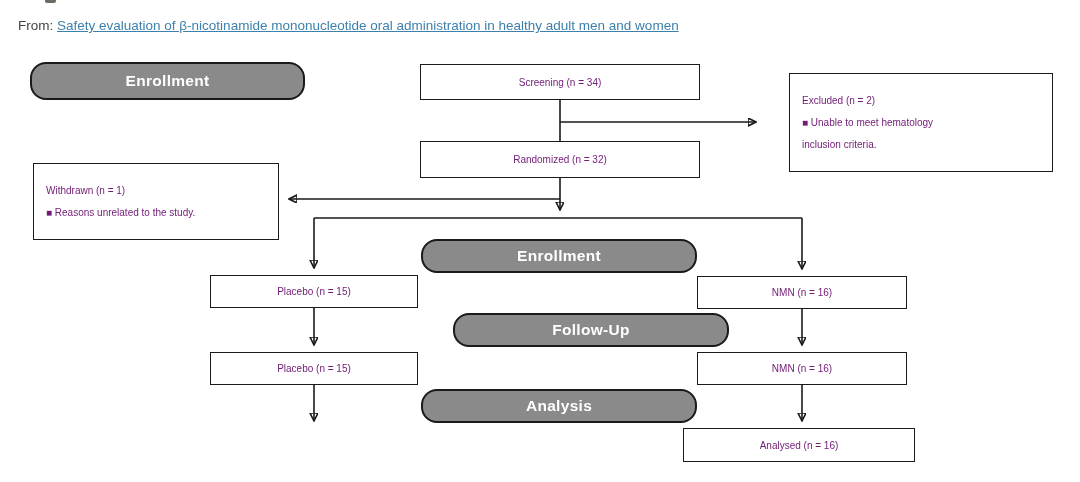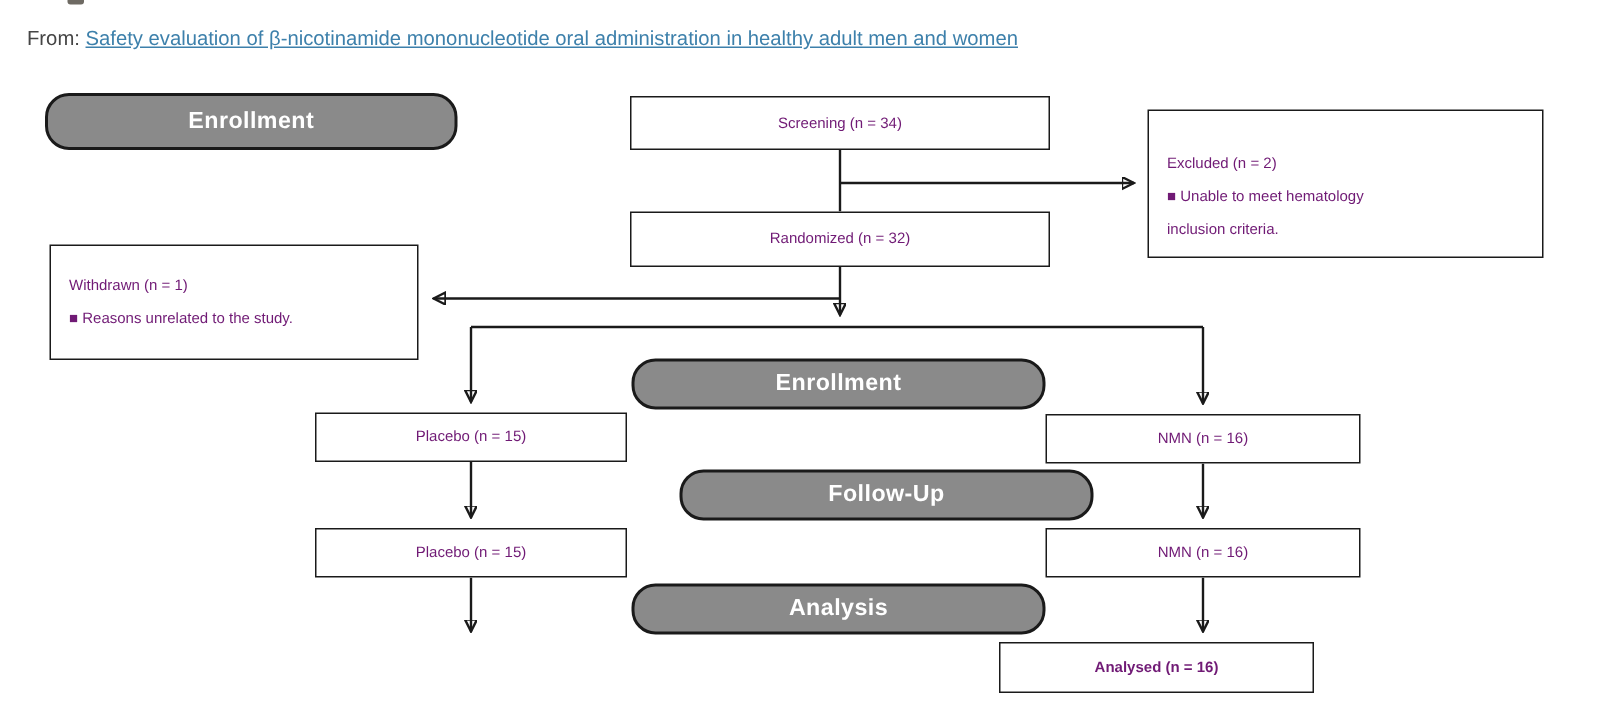--- a/index.html
+++ b/index.html
@@ -64,34 +64,34 @@
     <path d="M802 385 V421" marker-end="url(#ah)"></path>
   </svg>
 
   <div class="stage" style="left:30px;top:62px;width:275px;height:38px;">Enrollment</div>
   <div class="stage" style="left:421px;top:239px;width:276px;height:34px;">Enrollment</div>
   <div class="stage" style="left:421px;top:313px;width:276px;height:34px;margin-left:32px;">Follow-Up</div>
   <div class="stage" style="left:421px;top:389px;width:276px;height:34px;">Analysis</div>
 
   <div class="wbox" style="left:420px;top:64px;width:280px;height:36px;">Screening (n = 34)</div>
 
-  <div class="wbox side" style="left:765px;top:73px;width:264px;height:99px;justify-content:flex-end;">
+  <div class="wbox side" style="left:789px;top:73px;width:264px;height:99px;">
     <span>Excluded  (n = 2)</span>
     <span>■  Unable to meet hematology</span>
     <span>inclusion criteria.</span>
   </div>
 
   <div class="wbox" style="left:420px;top:141px;width:280px;height:37px;">Randomized (n = 32)</div>
 
   <div class="wbox side" style="left:33px;top:163px;width:246px;height:77px;">
     <span>Withdrawn (n = 1)</span>
     <span>■ Reasons unrelated to the study.</span>
   </div>
 
   <div class="wbox" style="left:210px;top:275px;width:208px;height:33px;">Placebo (n = 15)</div>
   <div class="wbox" style="left:697px;top:276px;width:210px;height:33px;">NMN (n = 16)</div>
 
   <div class="wbox" style="left:210px;top:352px;width:208px;height:33px;">Placebo (n = 15)</div>
   <div class="wbox" style="left:697px;top:352px;width:210px;height:33px;">NMN (n = 16)</div>
 
-  <div class="wbox" style="left:666px;top:428px;width:210px;height:34px;font-weight:bold;">Analysed (n = 16)</div>
+  <div class="wbox" style="left:683px;top:428px;width:232px;height:34px;">Analysed (n = 16)</div>
 
 </div>
 
 </body></html>

